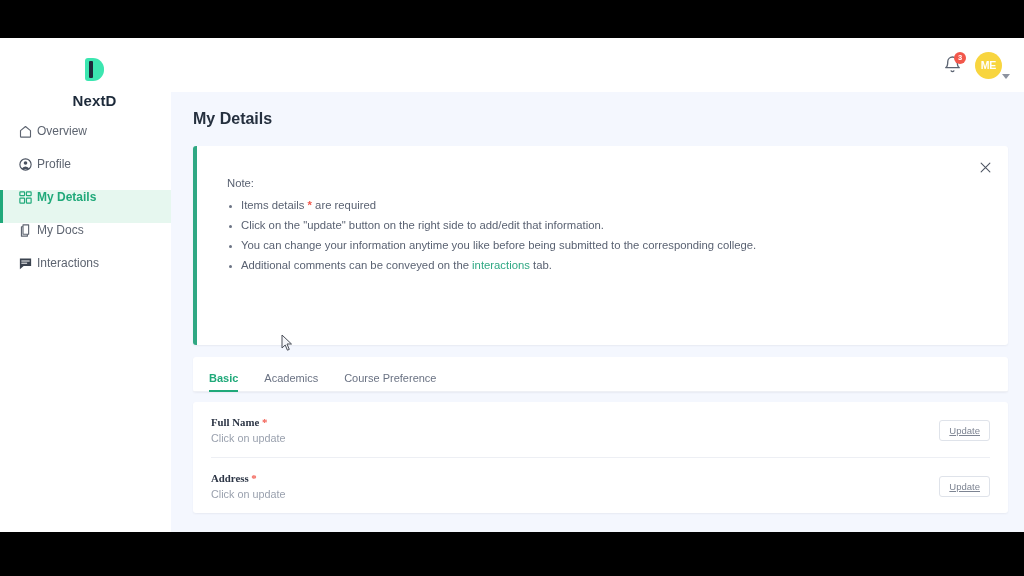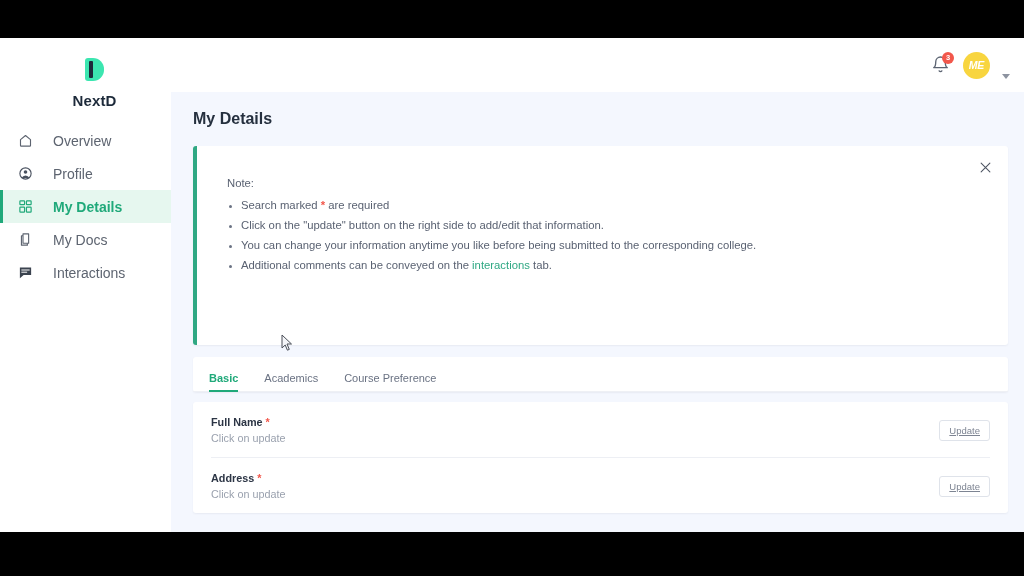--- a/index.html
+++ b/index.html
@@ -33,23 +33,23 @@
     border-radius: 3px 11px 11px 3px;
   }
   .brand-mark .bar {
     position: absolute; left: 4px; top: 3px; width: 4px; height: 17px;
     background: #1d2a3a; border-radius: 1px;
   }
   .brand-name { font-size: 15px; font-weight: 700; color: #1d2a3a; letter-spacing: .1px; }
 
   .nav { margin-top: 28px; }
   .nav-item {
-    position: relative; display: flex; align-items: center; gap: 20px;
+    position: relative; display: flex; align-items: flex-start; gap: 4px;
     height: 33px; padding-left: 18px; cursor: pointer;
-    font-size: 14px; color: #5d6470;
+    font-size: 12px; color: #5d6470;
   }
   .nav-item + .nav-item { margin-top: 0; }
   .nav-item.active { background: #e6f7ef; color: #20a97a; font-weight: 700; }
   .nav-item.active::before {
     content: ""; position: absolute; left: 0; top: 0; width: 3px; height: 100%;
     background: #20a97a;
   }
   .nav-ico { width: 15px; height: 15px; flex: none; display: block; }
   .nav-ico svg { display: block; width: 15px; height: 15px; }
 
@@ -77,21 +77,21 @@
     margin-left: auto; margin-right: 14px;
     display: flex; align-items: center; gap: 13px;
   }
   .bell-wrap { position: relative; width: 19px; height: 21px; cursor: pointer; }
   .badge {
     position: absolute; right: -4px; top: -3px;
     min-width: 12px; height: 12px; padding: 0 2px;
     background: #f2574b; color: #fff; border-radius: 7px;
     font-size: 7.5px; line-height: 12px; text-align: center; font-weight: 700;
   }
-  .avatar-wrap { display: flex; align-items: flex-end; gap: 12px; cursor: pointer; font-style: italic; }
+  .avatar-wrap { display: flex; align-items: flex-end; gap: 0; cursor: pointer; }
   .avatar {
     width: 27px; height: 27px; border-radius: 50%;
     background: #f8d53f; color: #ffffff;
     font-size: 10.5px; font-weight: 700;
     display: flex; align-items: center; justify-content: center;
   }
   .caret { width: 0; height: 0; border-left: 4px solid transparent; border-right: 4px solid transparent;
            border-top: 5px solid #8d93a0; }
 
   
@@ -143,21 +143,21 @@
   .form-card {
     margin: 10px 16px 0 22px; background: #fff;
     border-radius: 3px; box-shadow: 0 1px 2px rgba(30,40,70,.06);
     padding: 0 18px;
   }
   .field-row {
     display: flex; align-items: center; justify-content: space-between;
     padding: 14px 0 13px 0; border-bottom: 1px solid #edeff4;
   }
   .field-row:last-child { border-bottom: none; }
-  .field-label { font-size: 10.8px; font-weight: 700; color: #2c3545; margin-bottom: 4px; }
+  .field-label { font-size: 10.8px; font-weight: 700; color: #2c3545; margin-bottom: 4px; font-family: Liberation Serif, serif; }
   .field-value { font-size: 10.8px; color: #9aa1ae; }
   .update-btn {
     border: 1px solid #dfe3ea; background: #fff; border-radius: 3px;
     font-family: "Liberation Sans", sans-serif;
     font-size: 9.5px; color: #7d8492; padding: 4px 9px; cursor: pointer; text-decoration: underline;
   }
 
   
   #cursor { position: absolute; left: 281px; top: 296px; width: 12px; height: 17px; pointer-events: none; }
 </style>
@@ -254,21 +254,21 @@
 
       <section class="banner">
         <span class="banner-close">
           <svg viewBox="0 0 24 24" width="15" height="15" fill="none" stroke="#4e5663" stroke-width="1.7" stroke-linecap="round">
             <path d="M5 5l14 14M19 5L5 19"></path>
           </svg>
         </span>
         <p class="note-label">Note:</p>
         <ul>
           <li>
-            <span>Search marked </span><span class="req-star">*</span><span> are required</span>
+            <span>Items details </span><span class="req-star">*</span><span> are required</span>
           </li>
           <li>
             <span>Click on the "update" button on the right side to add/edit that information.</span>
           </li>
           <li>
             <span>You can change your information anytime you like before being submitted to the corresponding college.</span>
           </li>
           <li>
             <span>Additional comments can be conveyed on the </span><span class="link-green">interactions</span><span> tab.</span>
           </li>

